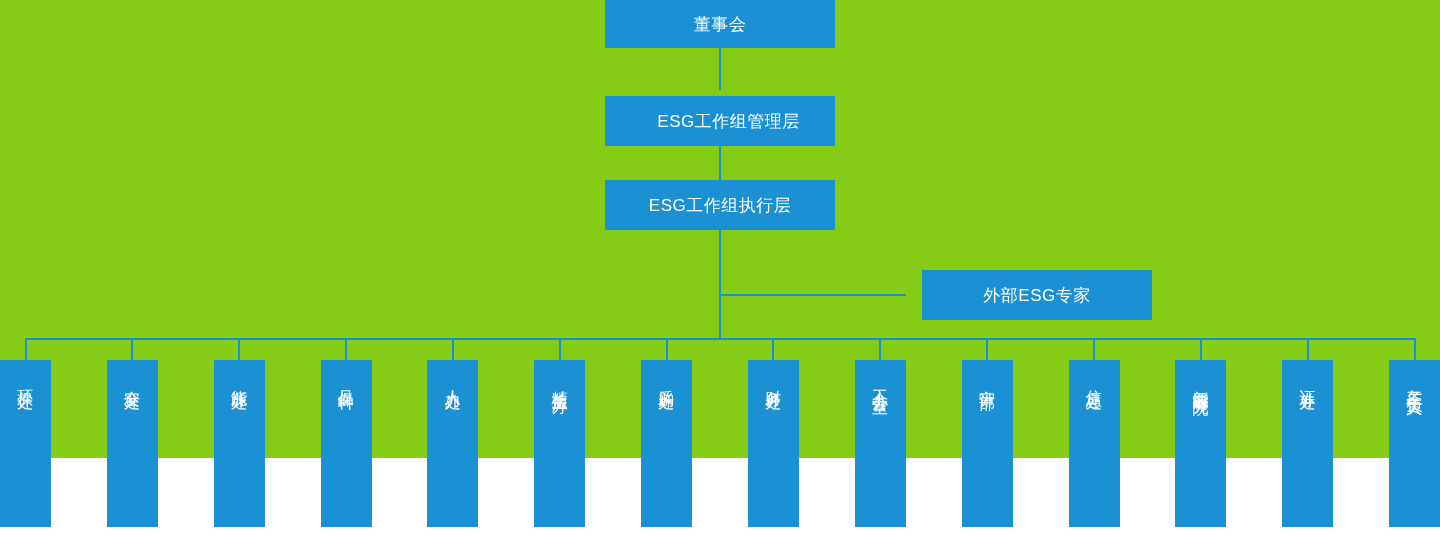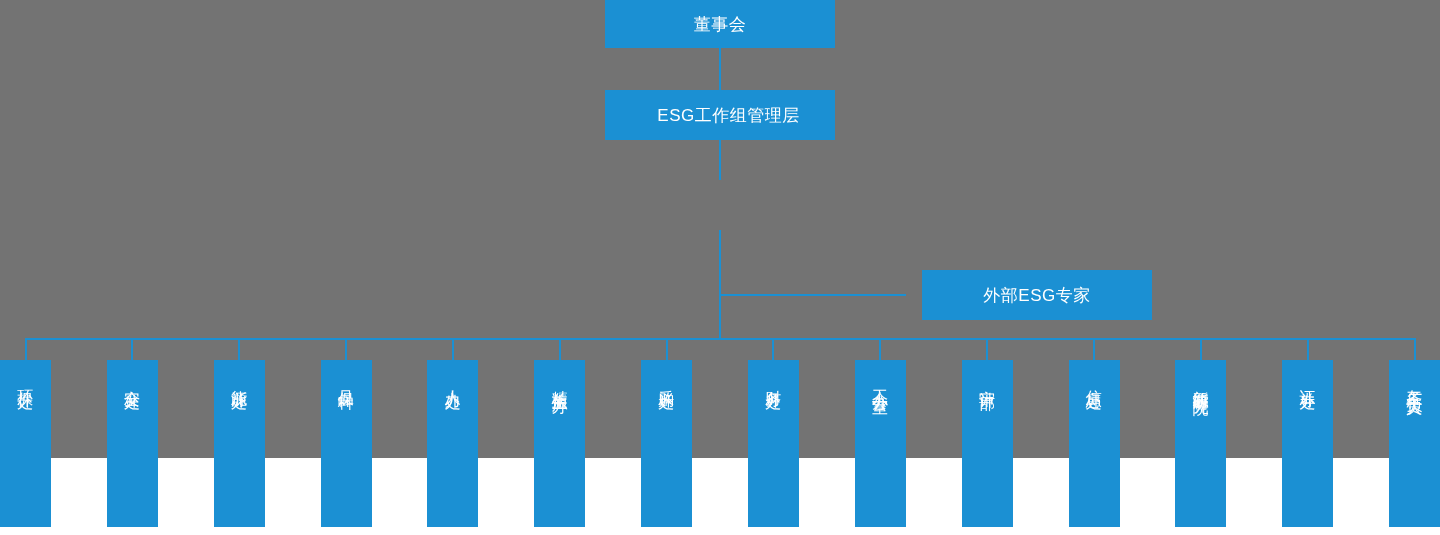--- a/index.html
+++ b/index.html
@@ -10,21 +10,21 @@
   body {
     width: 1440px;
     height: 535px;
     font-family: "Liberation Sans", "DejaVu Sans", sans-serif;
     overflow: hidden;
   }
   #chart-root {
     position: relative;
     width: 1440px;
     height: 458px;
-    background: #737373;
+    background: #84cc16;
   }
 
   
   .node {
     position: absolute;
     background: #1B90D3;
     color: #ffffff;
     box-sizing: border-box;
     display: flex;
     align-items: center;
@@ -34,21 +34,21 @@
   }
 
   
   .node-top {
     left: 605px;
     width: 230px;
     height: 48px;
     font-size: 17px;
   }
   #node-board      { top: 0px;   height: 48px; }
-  #node-mgmt       { top: 90px;  height: 50px; padding-left: 17px; }
+  #node-mgmt       { top: 96px;  height: 50px; padding-left: 17px; }
   #node-exec       { top: 180px; height: 50px; }
 
   
   #node-expert {
     left: 922px;
     top: 270px;
     width: 230px;
     height: 50px;
     font-size: 17px;
   }
@@ -100,20 +100,23 @@
 <div id="chart-root">
 
   <div class="node node-top" id="node-board">
     <span>董事会</span>
   </div>
 
   <div class="node node-top" id="node-mgmt">
     <span>ESG工作组管理层</span>
   </div>
 
+  <div class="node node-top" id="node-exec">
+    <span>ESG工作组执行层</span>
+  </div>
 
   <div class="node" id="node-expert">
     <span>外部ESG专家</span>
   </div>
 
   <div class="line vline" id="trunk-board-mgmt"></div>
   <div class="line vline" id="trunk-mgmt-exec"></div>
   <div class="line vline" id="trunk-exec-bus"></div>
   <div class="line hline" id="branch-expert"></div>
   <div class="line hline" id="bus"></div>

